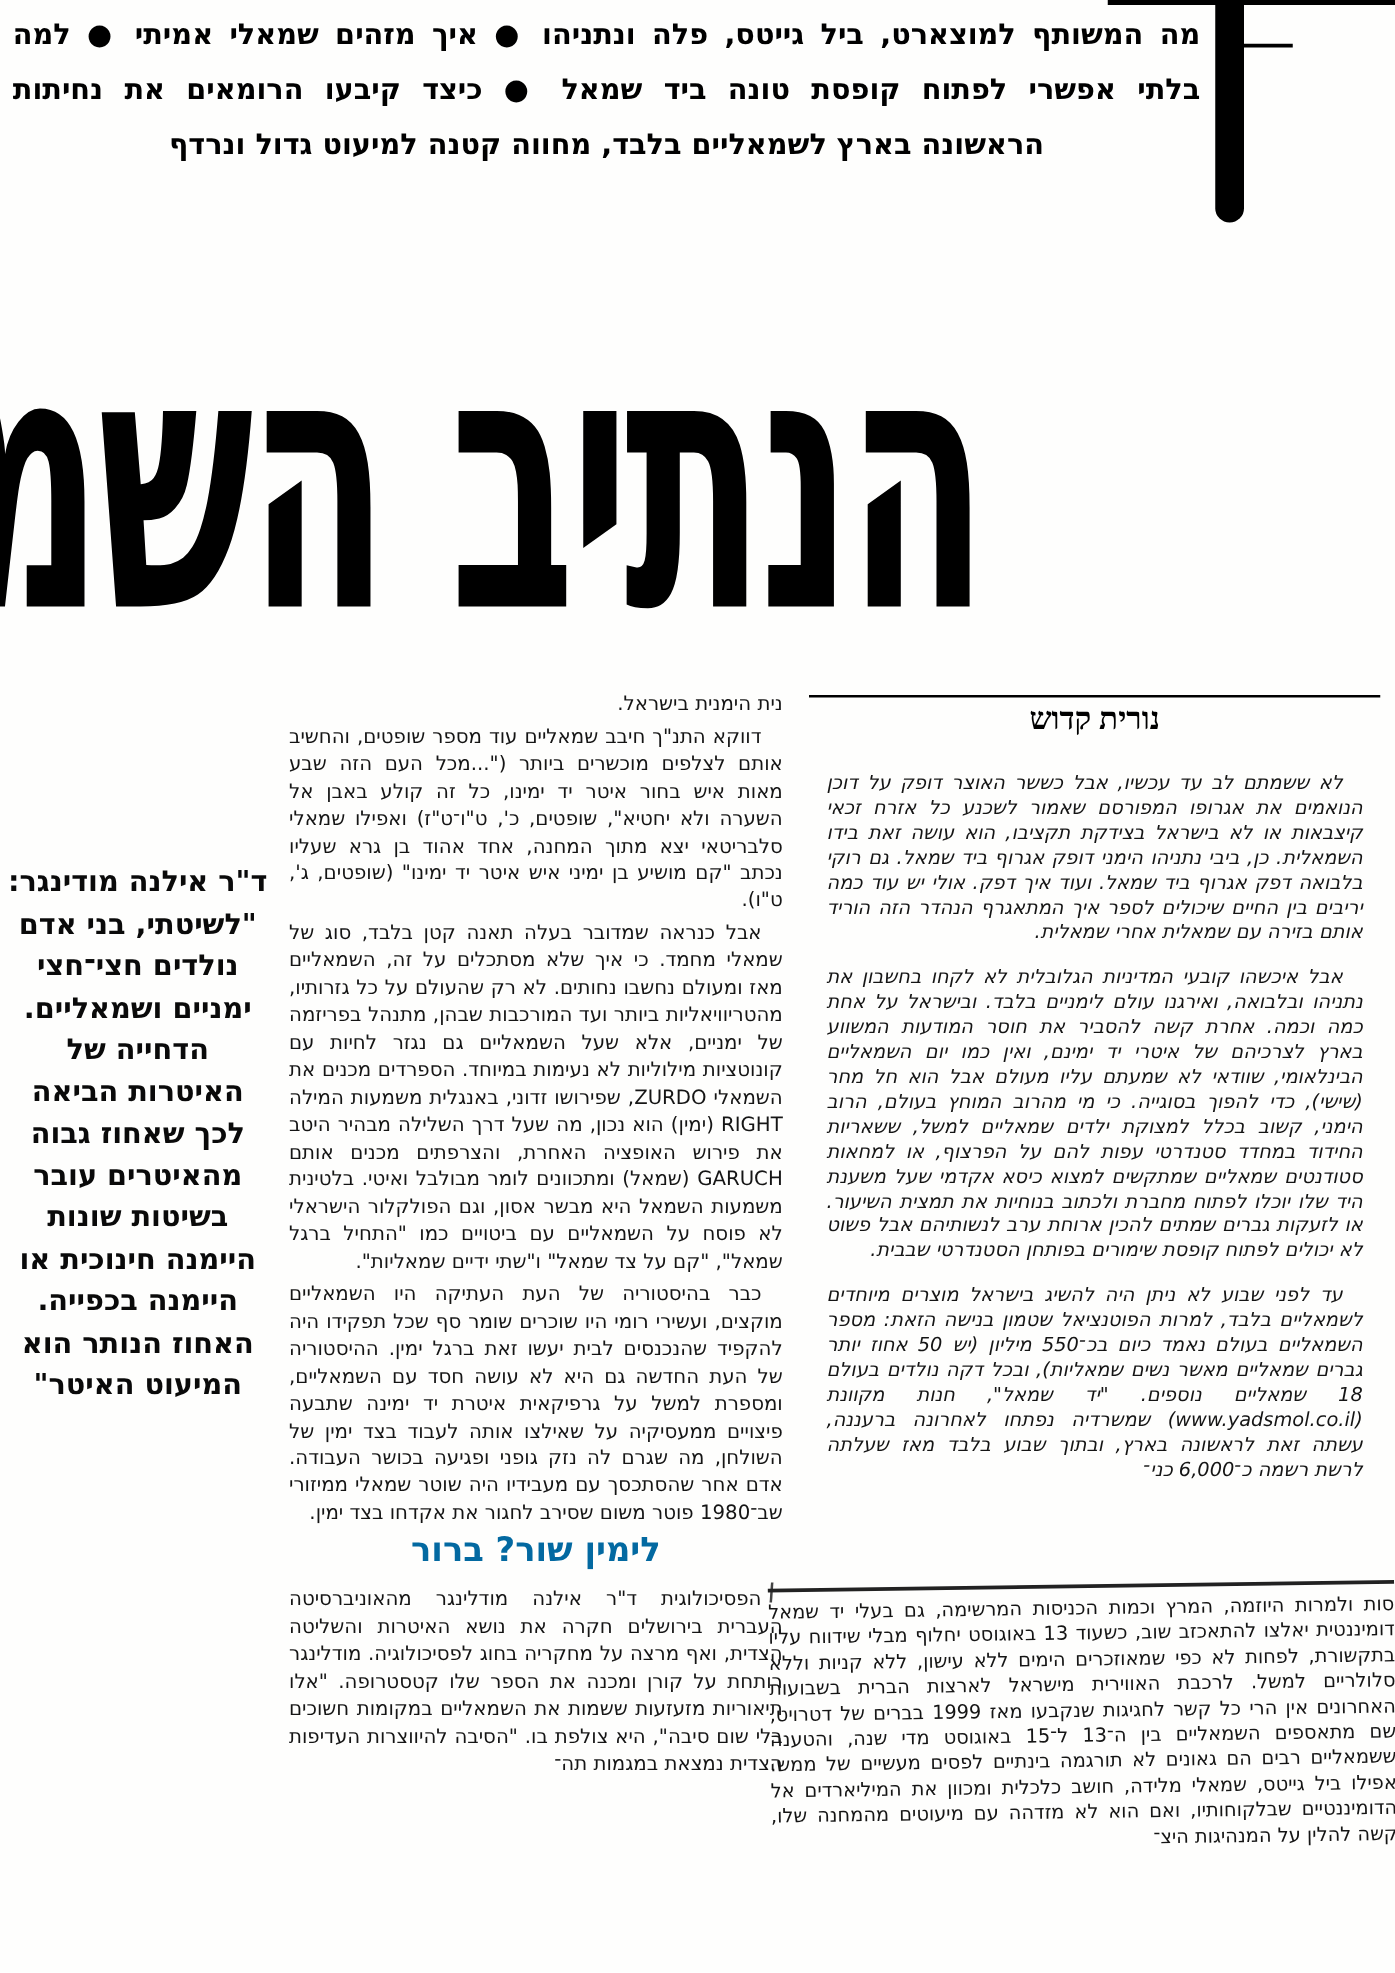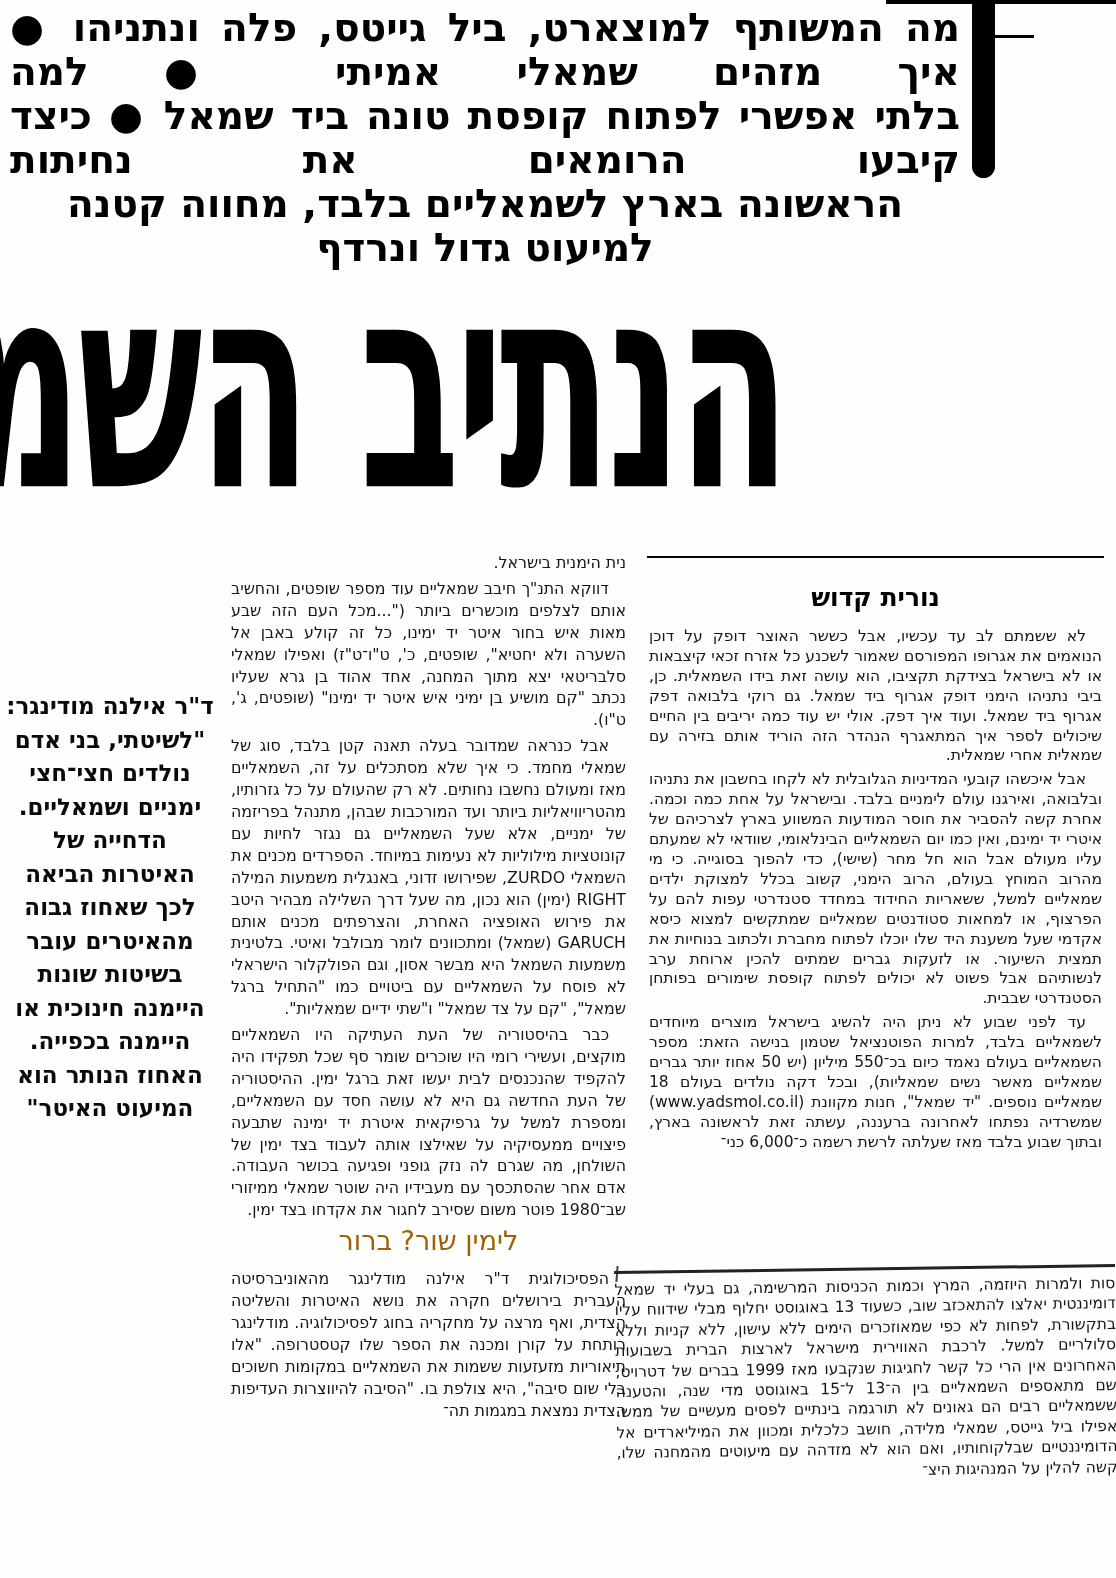--- a/index.html
+++ b/index.html
@@ -10,40 +10,40 @@
     overflow:hidden;
     direction:rtl;
     font-family:"DejaVu Sans",sans-serif;
     color:#151515;
   }
   
   .top-edge{position:absolute;left:886px;top:0;width:230px;height:4px;background:#000;}
   .kicker-bar{position:absolute;left:972px;top:0;width:23px;height:178px;background:#000;border-radius:0 0 12px 12px;}
   .kicker-tick{position:absolute;left:994px;top:35px;width:40px;height:3px;background:#000;}
   
-  .kicker{position:absolute;left:10px;top:6px;width:950px;font-weight:bold;color:#000;font-size:39px;line-height:44px;}
+  .kicker{position:absolute;left:10px;top:6px;width:950px;font-weight:bold;color:#000;font-size:23px;line-height:44px;}
   .kline{text-align:justify;text-align-last:justify;white-space:normal;}
   .kline.center{text-align:center;text-align-last:center;}
   
   .headline{position:absolute;left:0;top:252px;width:1116px;height:255px;text-align:center;margin:0;overflow:visible;}
   .headline-text{display:inline-block;font-weight:bold;color:#000;font-size:265px;line-height:250px;white-space:nowrap;letter-spacing:-7px;transform:scale(0.62,1.08);transform-origin:center top;}
   
   .col-right{position:absolute;left:645px;top:556px;width:461px;height:708px;overflow:hidden;}
   .byline-rule{height:0;border-top:2px solid #000;margin:0 2px;}
-  .byline{text-align:center;font-weight:bold;font-size:25px;padding:25px 0 11px;color:#000;}
-  .col-right p{font-size:15.5px;line-height:19.9px;text-align:justify;margin:4px;text-indent:16px;}
+  .byline{text-align:center;font-weight:bold;font-size:25px;padding:4px 0 11px;color:#000;font-family:Liberation Serif, serif;}
+  .col-right p{font-size:15.5px;line-height:19.9px;text-align:justify;margin:16px;text-indent:16px;font-style:italic;}
   
   .paste-block{position:absolute;left:614px;top:1264px;width:501px;transform:rotate(-0.8deg);transform-origin:100% 0;border-top:3px solid #222;padding-top:6px;height:300px;overflow:hidden;}
   .paste-block p{font-size:15.5px;line-height:20.4px;text-align:justify;margin:0;text-indent:0;}
   .seam-mark{position:absolute;left:616px;top:1266px;width:2px;height:16px;background:#444;transform:rotate(4deg);}
   
   .col-mid{position:absolute;left:227px;top:548px;width:403px;height:1026px;overflow:hidden;}
   .col-mid p{font-size:15.8px;line-height:21.9px;text-align:justify;margin:4px;text-indent:17px;}
   .col-mid p.cont{text-indent:0;}
-  .subhead{font-weight:normal;font-size:27px;text-align:center;margin:2px 0 12px;color:#a16207;}
+  .subhead{font-weight:bold;font-size:27px;text-align:center;margin:2px 0 12px;color:#0369a1;}
   
   .pullquote{position:absolute;left:5px;top:690px;width:210px;font-weight:bold;color:#0a0a0a;font-size:23px;line-height:33.5px;text-align:center;}
 </style>
 </head>
 <body>
 
 <div class="page">
 
   <div class="top-edge"></div>
   <div class="kicker-bar"></div>

